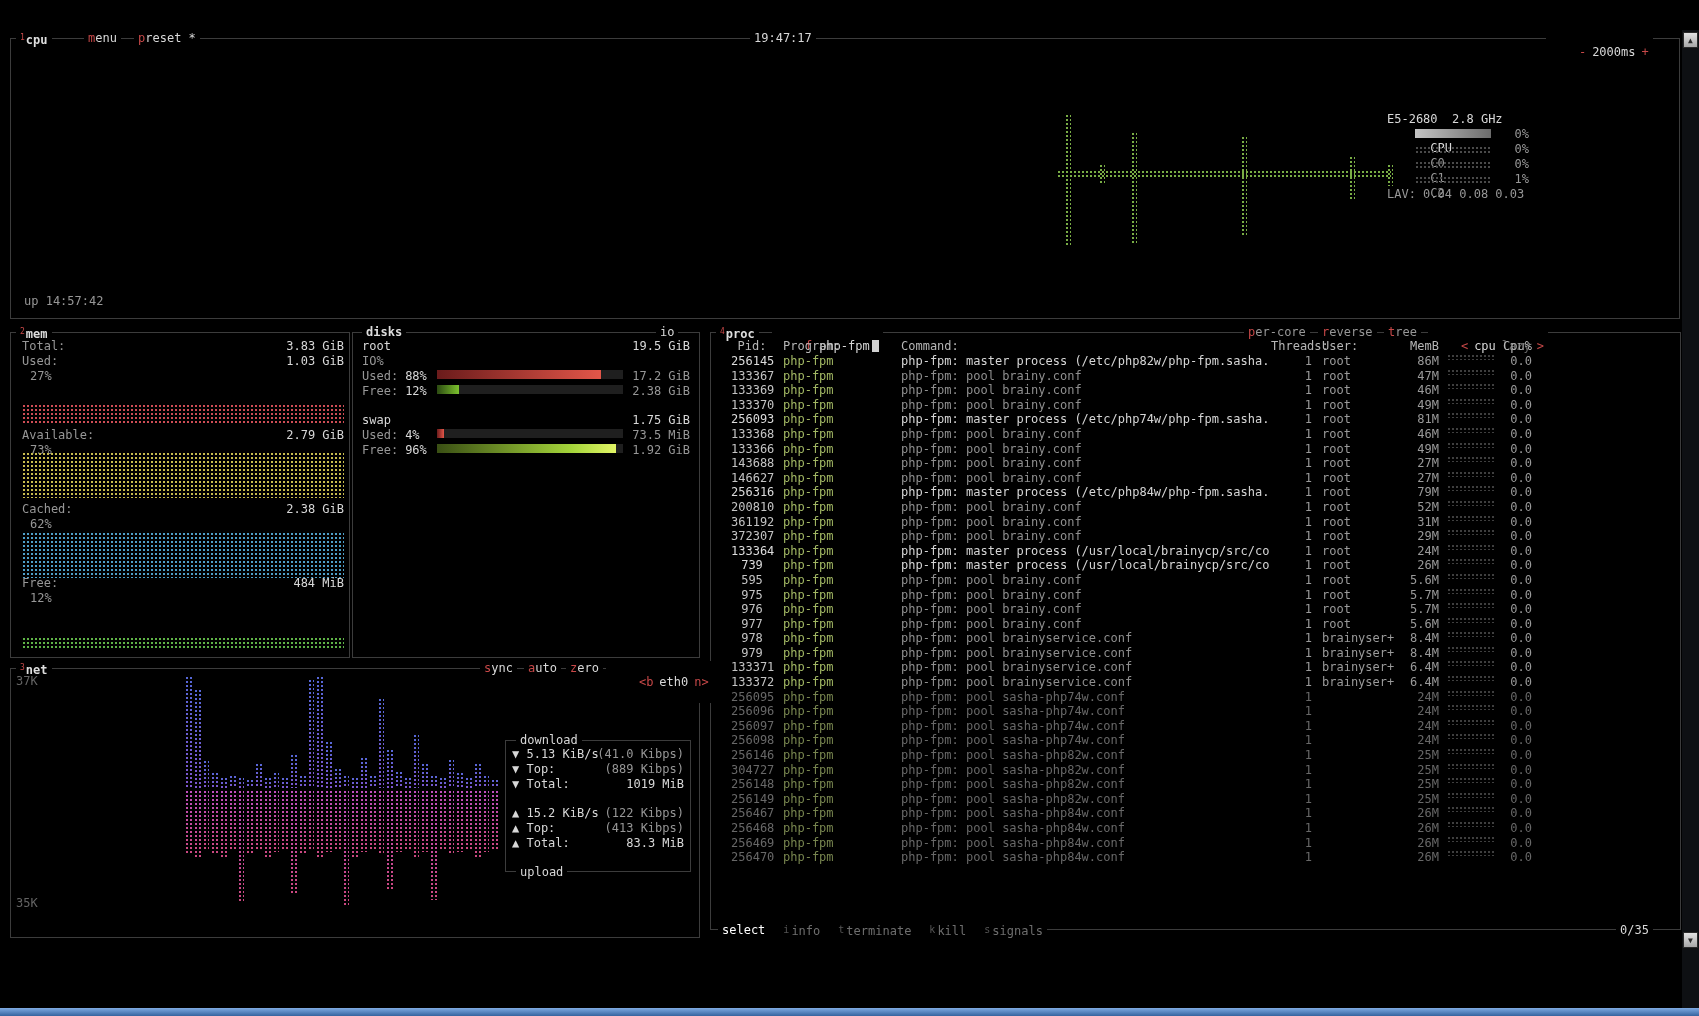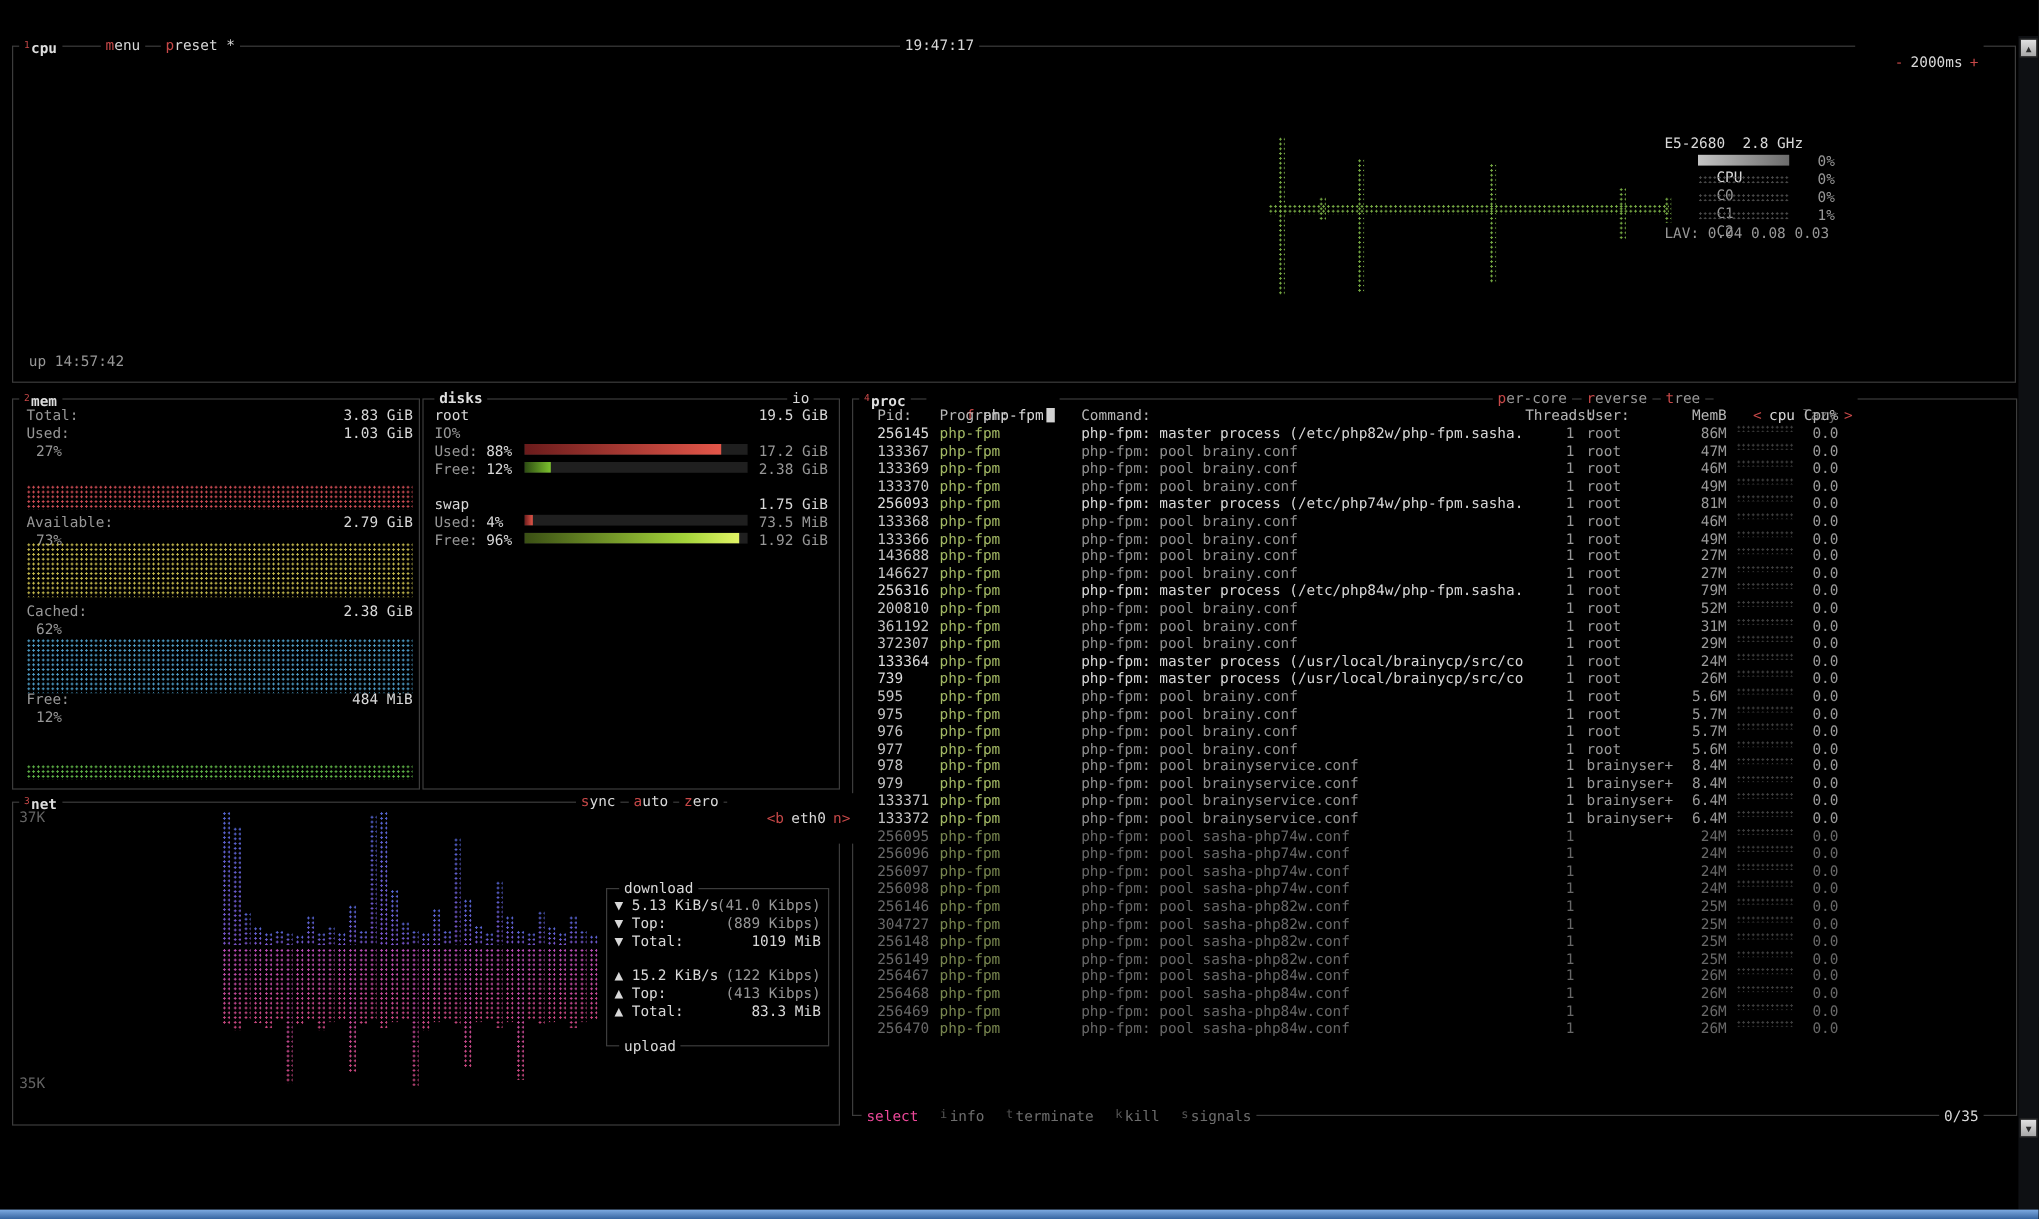--- a/index.html
+++ b/index.html
@@ -51,39 +51,39 @@
   .fill-used{background:linear-gradient(90deg,#6a1b1b,#e35649)}
   .fill-free{background:linear-gradient(90deg,#2c4a12,#7cc22e)}
   .fill-free2{background:linear-gradient(90deg,#3a4f14,#a4d43a 75%,#e2f566)}
   .cpubar{position:absolute;left:28px;top:2px;width:76px;height:9px;background:linear-gradient(90deg,#c4c4c4,#6c6c6c)}
   .mini{position:absolute;left:28px;top:4px;width:76px;height:7px;background:#4a4a4a;
         -webkit-mask-image:radial-gradient(circle,#000 34%,transparent 36%);-webkit-mask-size:4px 4px;
         mask-image:radial-gradient(circle,#000 34%,transparent 36%);mask-size:4px 4px}
   
   .phead,.prow{position:relative;height:14.6px;font-size:12px;line-height:14px;white-space:pre}
   .phead span,.prow span{position:absolute;top:0}
-  .c-pid{left:20px;width:42px;text-align:left;color:#c4c4c4}
+  .c-pid{left:20px;width:42px;text-align:center;color:#c4c4c4}
   .c-prog{left:72px;color:#a3b964}
   .c-cmd{left:190px;color:#8f8f8f}
   .c-th{left:560px;width:41px;text-align:right;color:#9a9a9a}
   .c-user{left:611px;color:#9a9a9a}
   .c-mem{left:684px;width:44px;text-align:right;color:#9a9a9a}
   .c-dots{left:736px;width:48px;height:6px;top:6px;background:#3f3f3f;
           -webkit-mask-image:radial-gradient(circle,#000 34%,transparent 36%);-webkit-mask-size:4px 4px;
           mask-image:radial-gradient(circle,#000 34%,transparent 36%);mask-size:4px 4px}
   .c-cpu{left:773px;width:48px;text-align:right;color:#9a9a9a}
   .phead span{color:#b6b6b6}
   .prow.master .c-cmd{color:#d6d6d6}
   .prow.master .c-pid{color:#dcdcdc}
   .prow.dim .c-pid,.prow.dim .c-cmd,.prow.dim .c-th,.prow.dim .c-user,.prow.dim .c-mem,.prow.dim .c-cpu{color:#686868}
   .prow.dim .c-prog{color:#78864f}
   
   .pfooter{position:absolute;display:flex;gap:18px;font-size:12px;line-height:14px;background:#000;padding:0 4px}
   .fitem{color:#6e6e6e}
-  .fitem.bright{color:#ec4899}
+  .fitem.bright{color:#ffffff}
   .fkey{color:#555;font-size:10px;margin-right:2px;vertical-align:2px}
 </style>
 </head>
 <body>
 
 <div class="window">
 
 
   <div class="box" style="left:10px;top:38px;width:1670px;height:281px"></div>
   <div class="box" style="left:10px;top:332px;width:340px;height:326px"></div>

